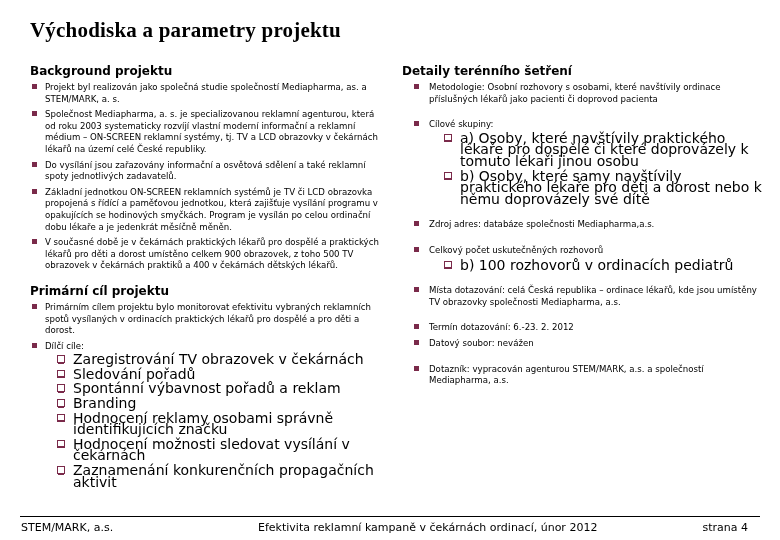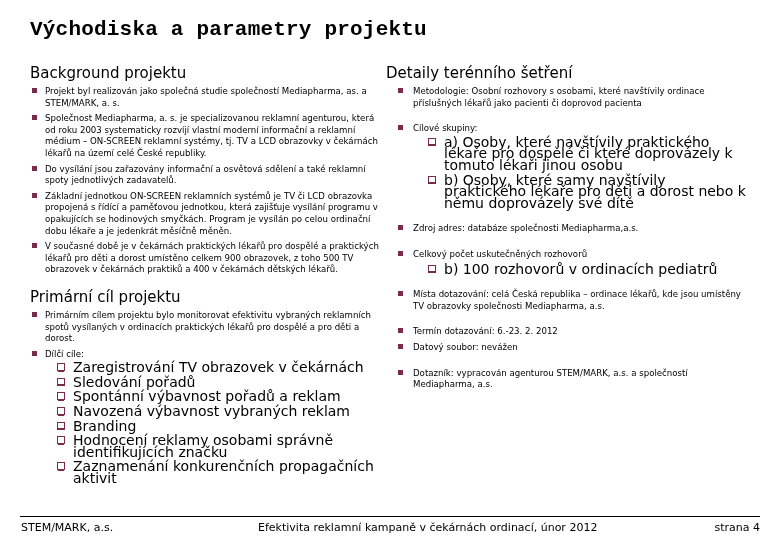--- a/index.html
+++ b/index.html
@@ -1,26 +1,26 @@
 <!DOCTYPE html>
 <html><head>
   <meta charset="utf-8">
   <style>
     * { box-sizing: border-box; margin: 0; padding: 0; }
     html, body { width: 780px; height: 540px; background: #ffffff; overflow: hidden; }
     body { position: relative; font-family: "DejaVu Sans", sans-serif; color: #000; }
     .title {
       position: absolute; left: 30px; top: 18px;
-      font-family: Liberation Mono, monospace; font-weight: bold; font-size: 21px;
+      font-family: Liberation Serif, serif; font-weight: bold; font-size: 21px;
       letter-spacing: 0.2px;
     }
     .col { position: absolute; top: 64px; }
     .col.left { left: 30px; width: 350px; }
-    .col.right { left: 386px; width: 365px; }
-    .heading { font-weight: normal; font-size: 15px; margin-bottom: 4px; }
+    .col.right { left: 402px; width: 365px; }
+    .heading { font-weight: bold; font-size: 12px; margin-bottom: 4px; }
     .heading.second { margin-top: 12px; }
     ul.l1 { list-style: none; }
     ul.l1 > li {
       position: relative; padding-left: 15px;
       font-size: 8.6px; line-height: 11.6px; margin-bottom: 4px;
     }
     ul.l1 > li .bullet {
       position: absolute; left: 2px; top: 2px; width: 5px; height: 5px;
       background: #7a2a4a;
     }
@@ -42,21 +42,21 @@
     ul.l2 > li .box::after {
       content: ""; position: absolute; left: 0; right: 0; bottom: -1.5px; height: 2px;
       background: #7a2a4a;
     }
     .footer-line {
       position: absolute; left: 20px; top: 516px; width: 740px; height: 1px; background: #000;
     }
     .footer { position: absolute; top: 521px; font-size: 11px; }
     .footer.l { left: 21px; }
     .footer.c { left: 258px; }
-    .footer.r { right: 20px; }
+    .footer.r { right: 32px; }
   </style>
 </head>
 <body>
 
 <div class="title">Východiska a parametry projektu</div>
 
 <div class="col left">
   <div class="heading">Background projektu</div>
   <ul class="l1">
     <li><span class="bullet"></span><span>Projekt byl realizován jako společná studie společností Mediapharma, as. a STEM/MARK, a. s.</span></li>
@@ -67,24 +67,23 @@
   </ul>
 
   <div class="heading second">Primární cíl projektu</div>
   <ul class="l1">
     <li><span class="bullet"></span><span>Primárním cílem projektu bylo monitorovat efektivitu vybraných reklamních spotů vysílaných v ordinacích praktických lékařů pro dospělé a pro děti a dorost.</span></li>
     <li><span class="bullet"></span><span>Dílčí cíle:</span>
       <ul class="l2">
         <li><span class="box"></span><span>Zaregistrování TV obrazovek v čekárnách</span></li>
         <li><span class="box"></span><span>Sledování pořadů</span></li>
         <li><span class="box"></span><span>Spontánní výbavnost pořadů a reklam</span></li>
-        <li><span class="box"></span><span>Navozená výbavnost vybraných reklam</span></li>
         <li><span class="box"></span><span>Branding</span></li>
         <li><span class="box"></span><span>Hodnocení reklamy osobami správně identifikujících značku</span></li>
-        <li><span class="box"></span></li>
+        <li><span class="box"></span><span>Hodnocení možnosti sledovat vysílání v čekárnách</span></li>
         <li><span class="box"></span><span>Zaznamenání konkurenčních propagačních aktivit</span></li>
       </ul>
     </li>
   </ul>
 </div>
 
 <div class="col right">
   <div class="heading">Detaily terénního šetření</div>
   <ul class="l1">
     <li class="gap"><span class="bullet"></span><span class="u">Metodologie</span><span>: Osobní rozhovory s osobami, které navštívily ordinace příslušných lékařů jako pacienti či doprovod pacienta</span></li>

